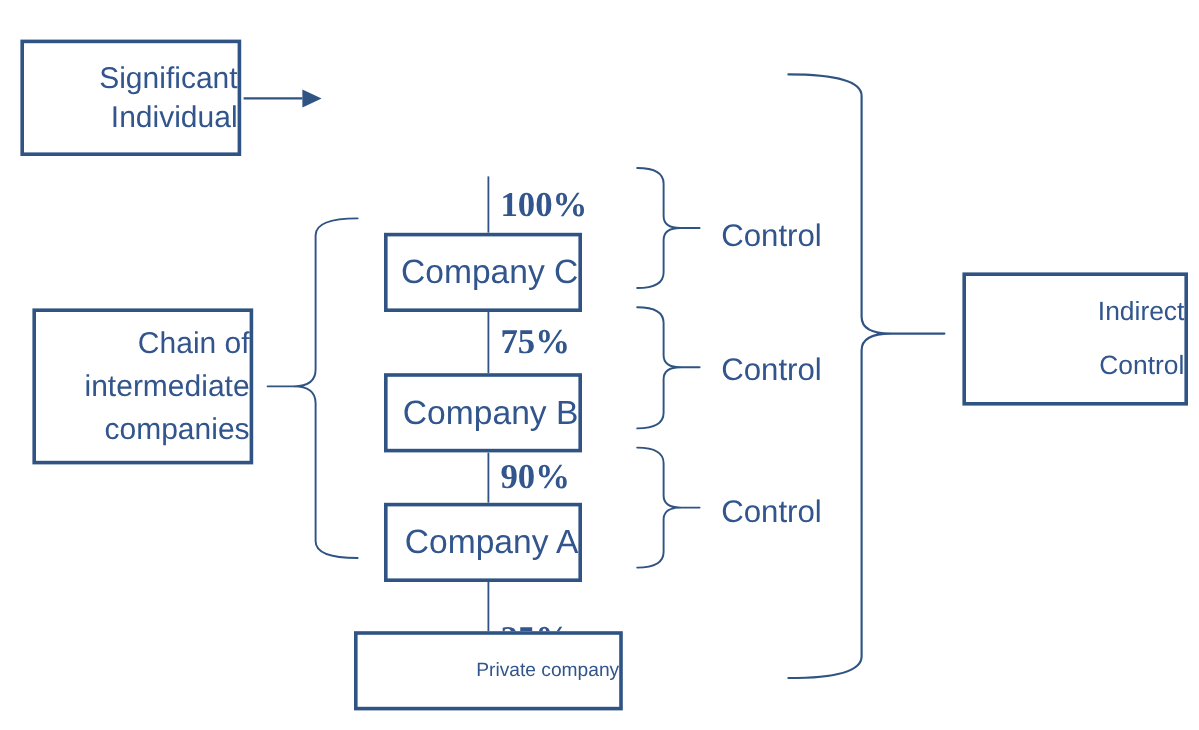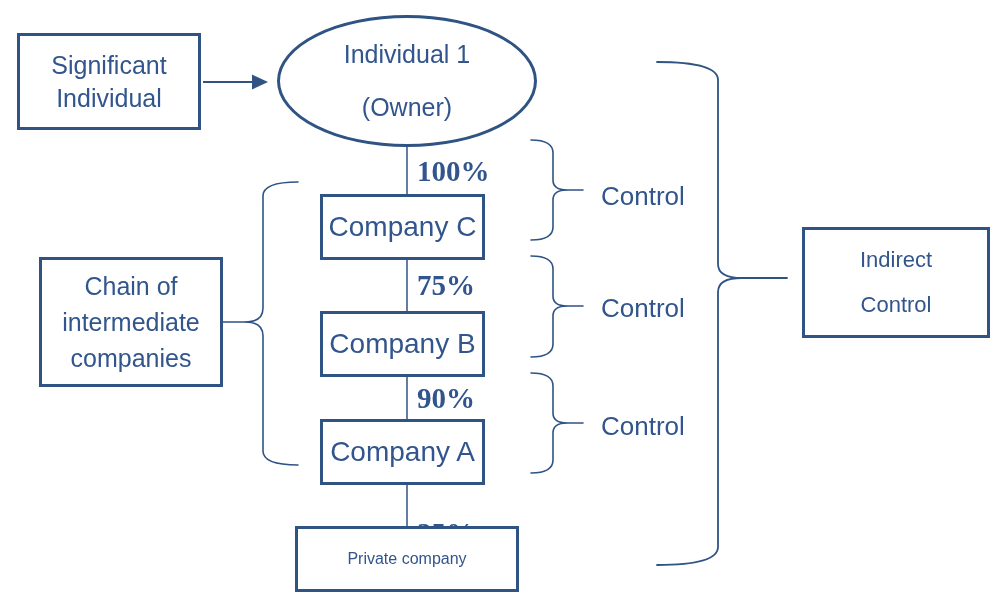--- a/index.html
+++ b/index.html
@@ -16,37 +16,37 @@
     color:var(--text);
     overflow:hidden;
   }
   .overlay{position:absolute;left:0;top:0;width:999px;height:608px;}
   .overlay path,.overlay line{fill:none;stroke:var(--line);}
   .overlay .arrowhead{fill:var(--line);stroke:none;}
   .node{
     position:absolute;
     box-sizing:border-box;
     display:flex;flex-direction:column;
-    align-items:center;justify-content:center;
+    align-items:flex-end;justify-content:center;
     text-align:center;
     background:var(--bg);
     border:3px solid var(--line);
   }
   .sig-box{left:17px;top:33px;width:184px;height:97px;font-size:25px;line-height:33px;}
   .owner-ellipse{
     left:277px;top:15px;width:260px;height:132px;
     border-width:3.5px;border-radius:50%;
     font-size:25px;line-height:27px;row-gap:26px;
   }
   .company-box{left:320px;width:165px;height:66px;font-size:28px;}
   .company-c{top:194px;}
   .company-b{top:311px;}
   .company-a{top:419px;}
   .private-box{left:295px;top:526px;width:224px;height:66px;font-size:16px;}
-  .chain-box{left:27px;top:257px;width:184px;height:130px;font-size:25px;line-height:36px;margin-left:12px;}
+  .chain-box{left:27px;top:257px;width:184px;height:130px;font-size:25px;line-height:36px;}
   .indirect-box{
     left:802px;top:227px;width:188px;height:111px;
     border-width:3.5px;font-size:22px;line-height:28px;row-gap:17px;
   }
   .pct{
     position:absolute;left:417px;width:90px;height:29px;
     font-family:"Liberation Serif",serif;
     font-size:29px;line-height:29px;text-align:left;
     color:var(--text);
     font-weight:bold;
@@ -91,24 +91,20 @@
 
     <path d="M657,62 Q718,62 718,80 L718,264 Q718,278 742,278 Q718,278 718,292 L718,547 Q718,565 657,565" stroke-width="1.8" stroke-linecap="round"></path>
     <path d="M742,278 L787,278" stroke-width="1.8" stroke-linecap="round"></path>
   </svg>
 
   <div class="node sig-box">
     <span>Significant</span>
     <span>Individual</span>
   </div>
 
-  <div class="node owner-ellipse">
-    <span>Individual 1</span>
-    <span>(Owner)</span>
-  </div>
 
   <div class="pct pct-100">100%</div>
   <div class="pct pct-75">75%</div>
   <div class="pct pct-90">90%</div>
   <div class="pct pct-25">25%</div>
 
   <div class="node company-box company-c">
     <span>Company C</span>
   </div>
   <div class="node company-box company-b">

